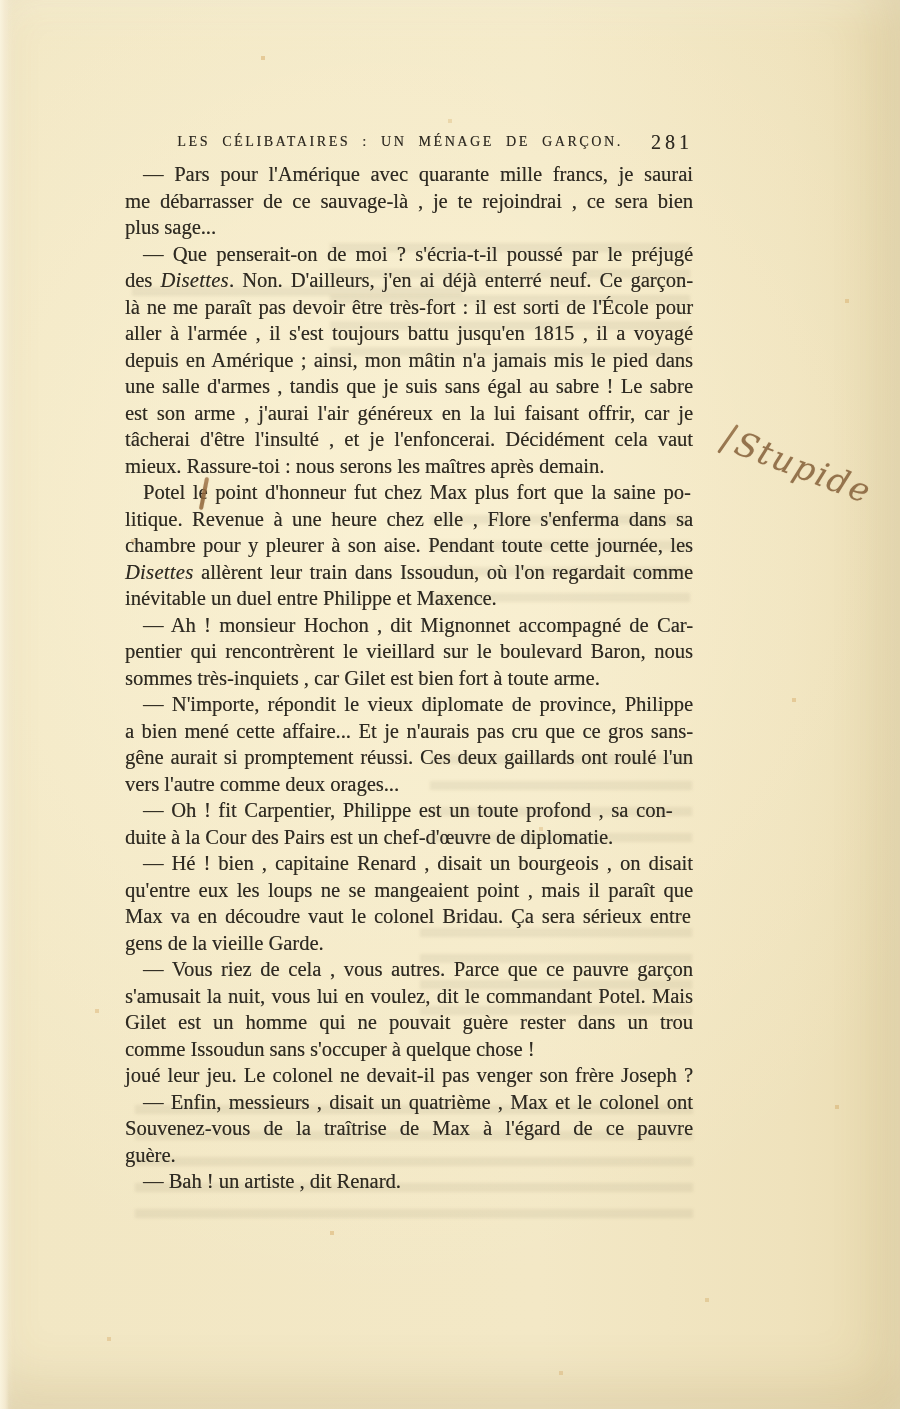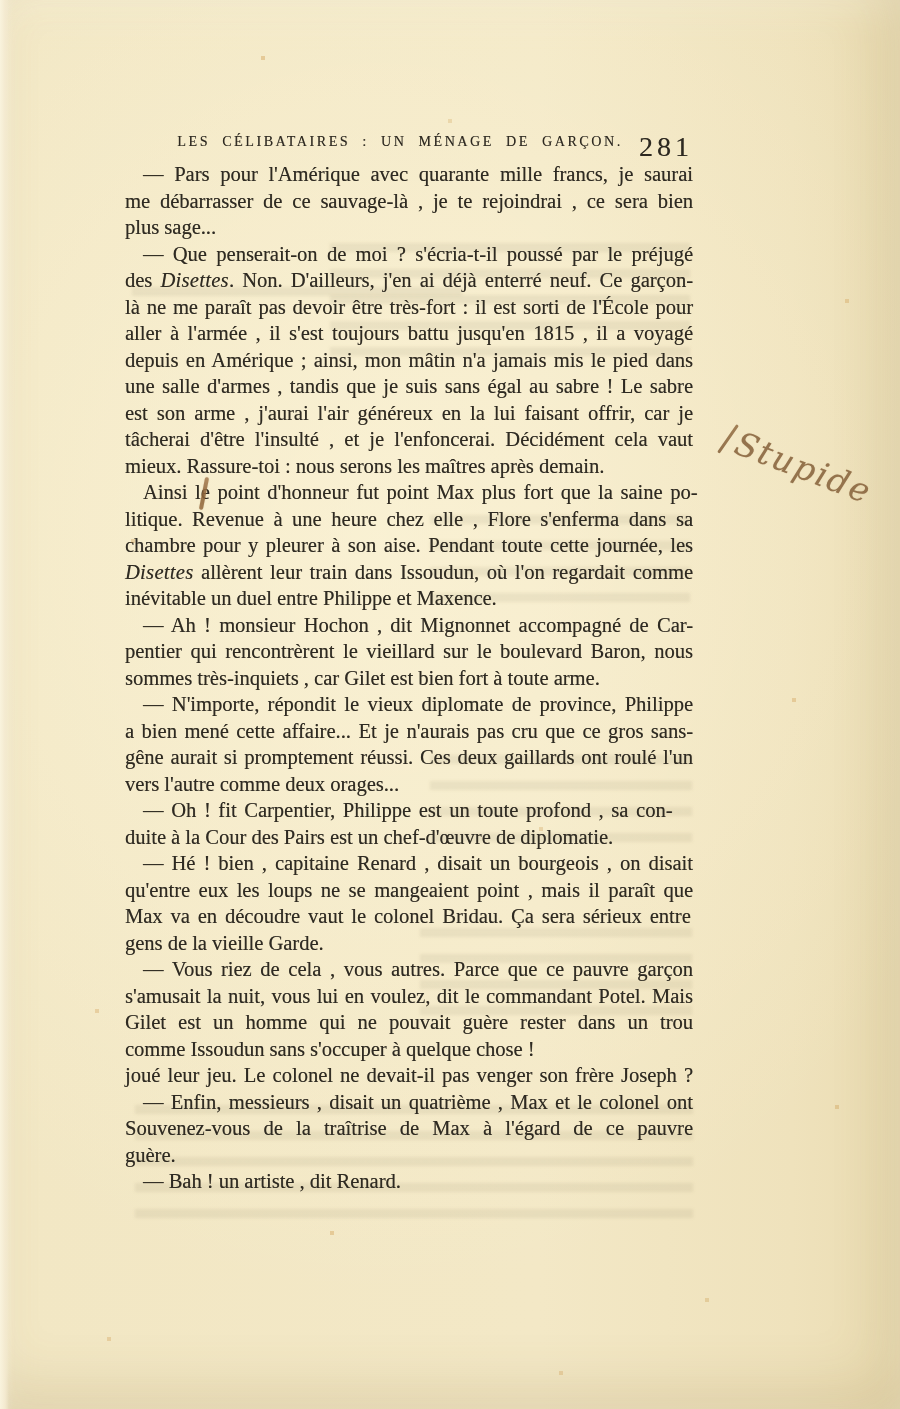--- a/index.html
+++ b/index.html
@@ -25,21 +25,21 @@
     position:absolute;left:125px;top:131px;width:568px;height:26px;
   }
   .header-title{
     position:absolute;left:50%;top:3px;transform:translateX(-52%);
     font-weight:400;font-size:14px;letter-spacing:2.6px;word-spacing:6px;
     white-space:nowrap;color:#2d2921;
     text-shadow:.3px .3px .4px rgba(45,38,28,.45);
   }
   .page-number{
     position:absolute;right:0;top:0;
-    font-size:28px;letter-spacing:4px;font-weight:400;color:#2d2921;
+    font-size:20px;letter-spacing:4px;font-weight:400;color:#2d2921;
     text-shadow:.3px .3px .4px rgba(45,38,28,.45);
   }
   
   .text-block{
     position:absolute;left:125px;top:161px;width:568px;
     font-size:20.5px;line-height:26.5px;
     text-shadow:.25px .3px .45px rgba(44,37,26,.5);
   }
   .paragraph{margin:0;}
   .line{white-space:nowrap;height:26.5px;overflow:visible;}
@@ -121,21 +121,21 @@
         <div class="line" style="word-spacing: 2.99531px;"><span class="lt">des <i>Disettes</i>. Non. D'ailleurs, j'en ai déjà enterré neuf. Ce garçon-</span></div>
         <div class="line" style="word-spacing: 1.76116px;"><span class="lt">là ne me paraît pas devoir être très-fort : il est sorti de l'École pour</span></div>
         <div class="line" style="word-spacing: 3.38221px;"><span class="lt">aller à l'armée , il s'est toujours battu jusqu'en 1815 , il a voyagé</span></div>
         <div class="line" style="word-spacing: 2.1901px;"><span class="lt">depuis en Amérique ; ainsi, mon mâtin n'a jamais mis le pied dans</span></div>
         <div class="line" style="word-spacing: 2.28906px;"><span class="lt">une salle d'armes , tandis que je suis sans égal au sabre ! Le sabre</span></div>
         <div class="line" style="word-spacing: 3.85337px;"><span class="lt">est son arme , j'aurai l'air généreux en la lui faisant offrir, car je</span></div>
         <div class="line" style="word-spacing: 5.02778px;"><span class="lt">tâcherai d'être l'insulté , et je l'enfoncerai. Décidément cela vaut</span></div>
         <div class="line last"><span class="lt">mieux. Rassure-toi : nous serons les maîtres après demain.</span></div>
       </div>
       <div class="paragraph">
-        <div class="line first" style="word-spacing: 2.54167px;"><span class="lt">Ainsi le point d'honneur fut point Max plus fort que la saine po-</span></div>
+        <div class="line first" style="word-spacing: 2.54167px;"><span class="lt">Potel le point d'honneur fut chez Max plus fort que la saine po-</span></div>
         <div class="line" style="word-spacing: 4.47017px;"><span class="lt">litique. Revenue à une heure chez elle , Flore s'enferma dans sa</span></div>
         <div class="line" style="word-spacing: 2.3196px;"><span class="lt">chambre pour y pleurer à son aise. Pendant toute cette journée, les</span></div>
         <div class="line" style="word-spacing: 2.46875px;"><span class="lt"><i>Disettes</i> allèrent leur train dans Issoudun, où l'on regardait comme</span></div>
         <div class="line last"><span class="lt">inévitable un duel entre Philippe et Maxence.</span></div>
       </div>
       <div class="paragraph">
         <div class="line first" style="word-spacing: 3.175px;"><span class="lt">— Ah ! monsieur Hochon , dit Mignonnet accompagné de Car-</span></div>
         <div class="line" style="word-spacing: 3.40278px;"><span class="lt">pentier qui rencontrèrent le vieillard sur le boulevard Baron, nous</span></div>
         <div class="line last"><span class="lt">sommes très-inquiets , car Gilet est bien fort à toute arme.</span></div>
       </div>

